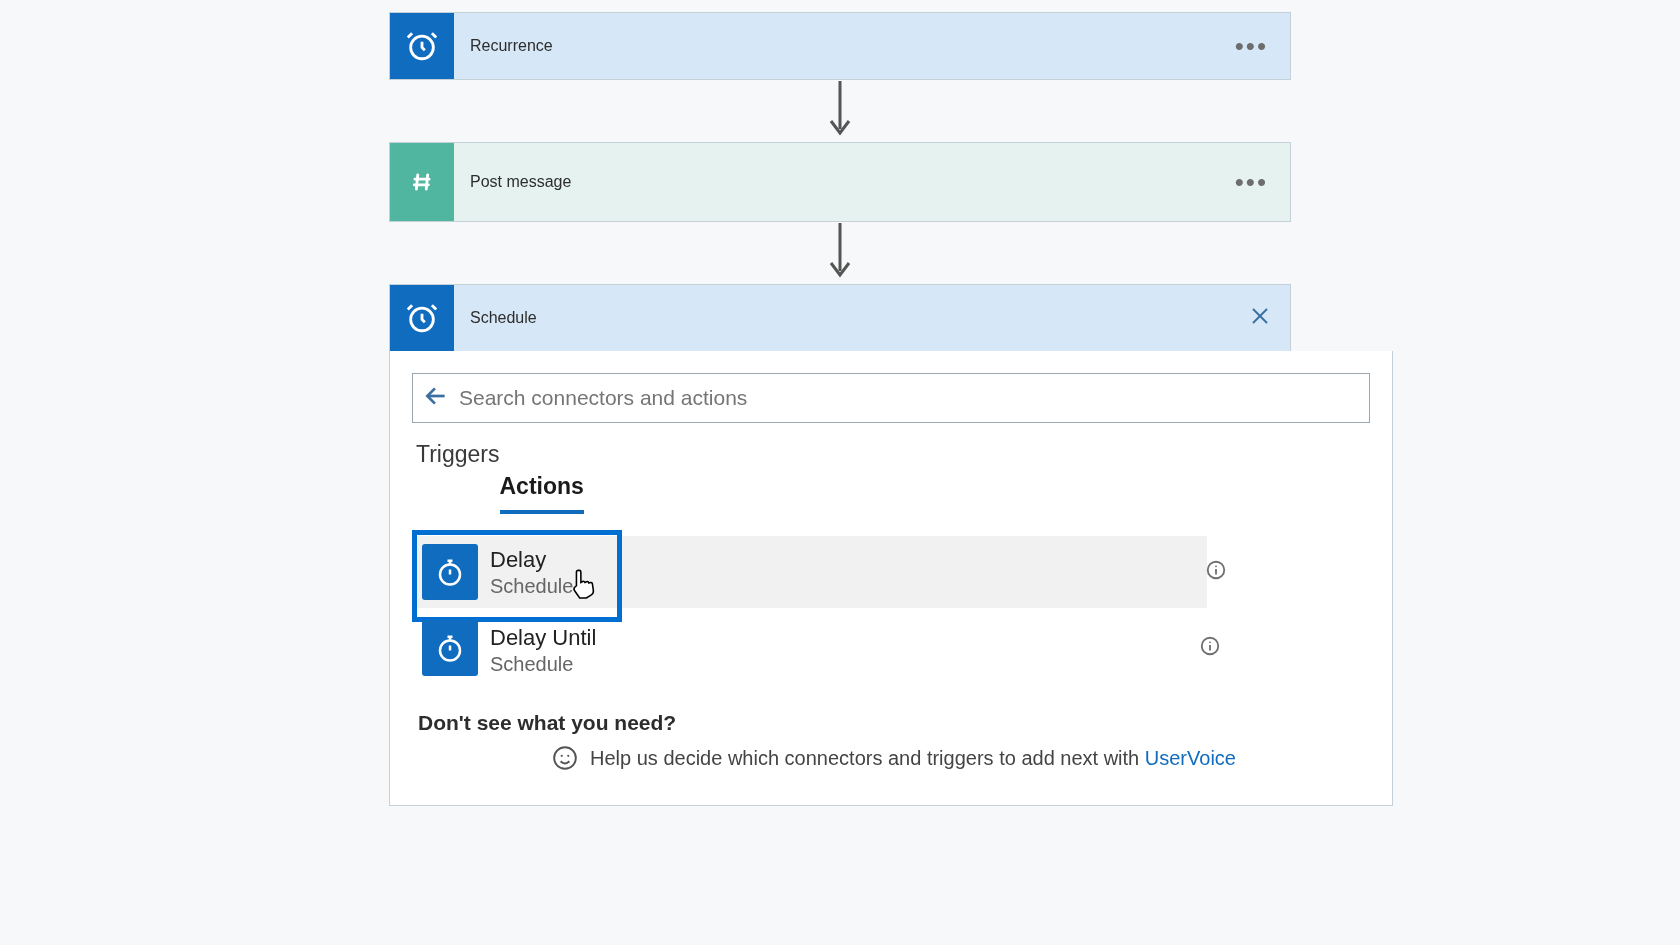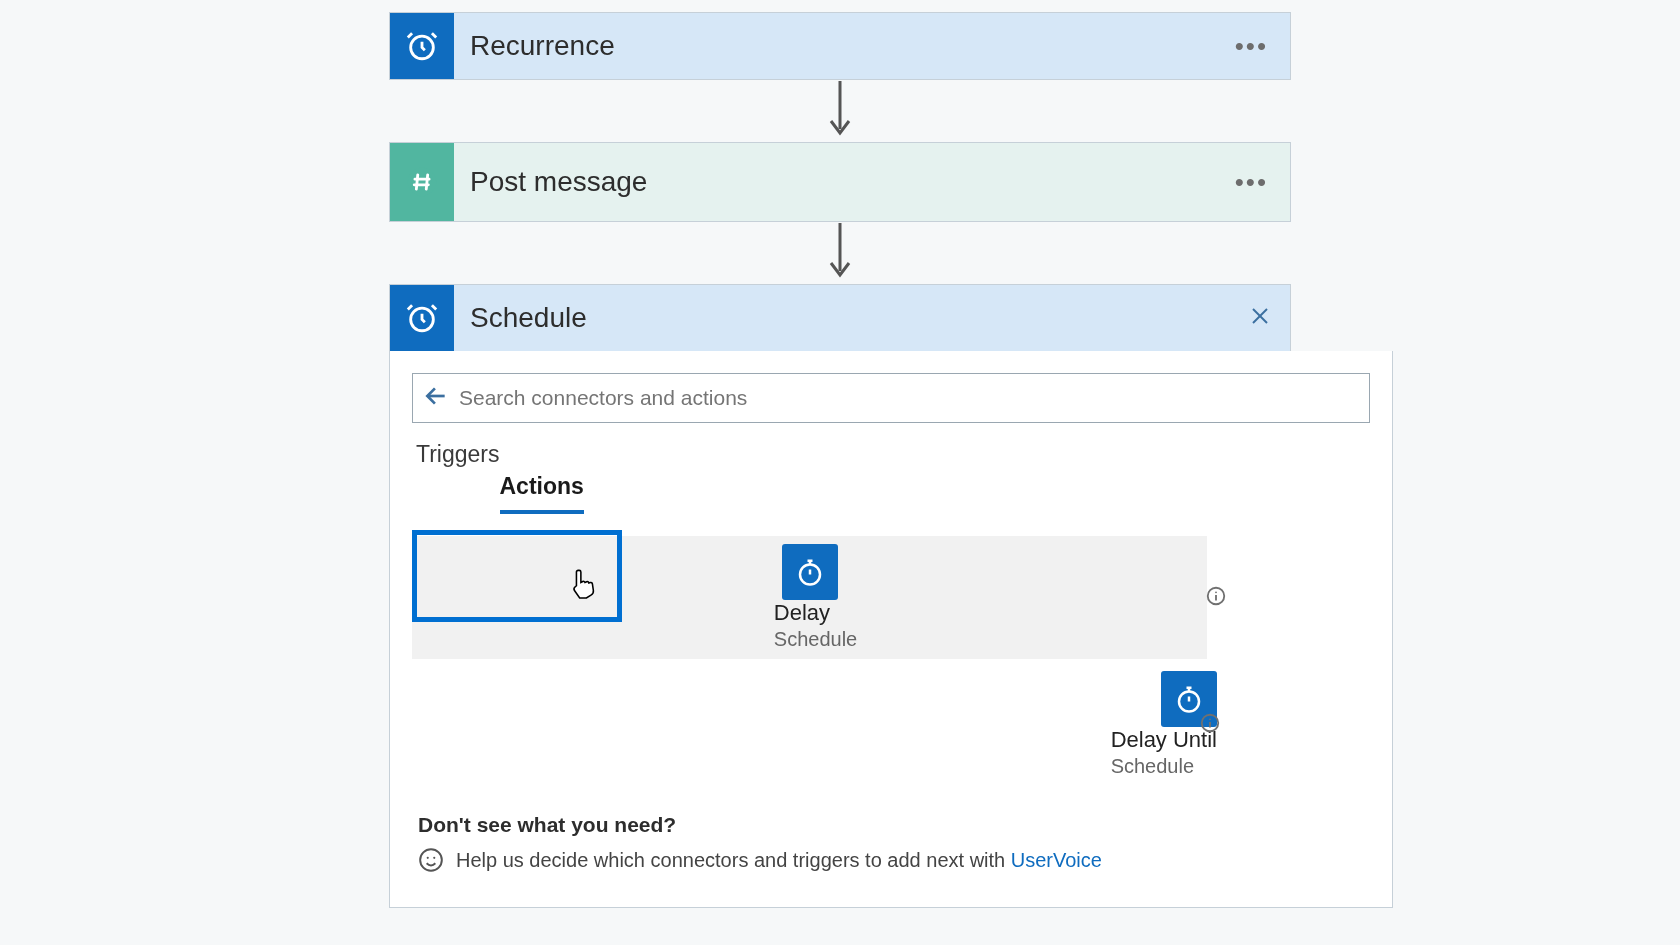--- a/index.html
+++ b/index.html
@@ -40,21 +40,21 @@
     width: 64px;
     height: 100%;
     display: flex;
     align-items: center;
     justify-content: center;
     flex-shrink: 0;
   }
   .tile-blue  { background: #0f6cbf; }
   .tile-teal  { background: #51b6a0; }
   .card-title {
-    font-size: 28px;
+    font-size: 16px;
     color: #2d2d2d;
     margin-left: 16px;
     flex-grow: 1;
   }
   .more-btn {
     position: absolute;
     right: 22px;
     top: 50%;
     transform: translateY(-50%);
     font-size: 26px;
@@ -117,21 +117,20 @@
     border-bottom: 4px solid #0f6cbf;
     margin-top: 32px;
   }
   .action-list { }
   .action-row {
     display: flex;
     align-items: center;
     padding: 8px 10px;
     position: relative;
     cursor: pointer;
-    flex-direction: column;
   }
   .action-row.highlight {
     background: #f1f1f1;
   }
   .action-row .atexts { margin-left: 12px; }
   .a-title { font-size: 22px; color: #222; }
   .a-sub   { font-size: 20px; color: #666; margin-top: 2px; }
   .info-icn {
     position: absolute;
     right: 6px;
@@ -170,20 +169,21 @@
   .need-heading {
     font-size: 21px;
     font-weight: 600;
     color: #2d2d2d;
     margin: 27px 0 10px 6px;
   }
   .need-row {
     display: flex;
     align-items: center;
     margin-left: 6px;
+    justify-content: center;
   }
   .need-text {
     font-size: 20px;
     color: #444;
     margin-left: 12px;
   }
   .need-text a { color: #0f6cbf; text-decoration: none; }
 </style>
 </head>
 <body>

